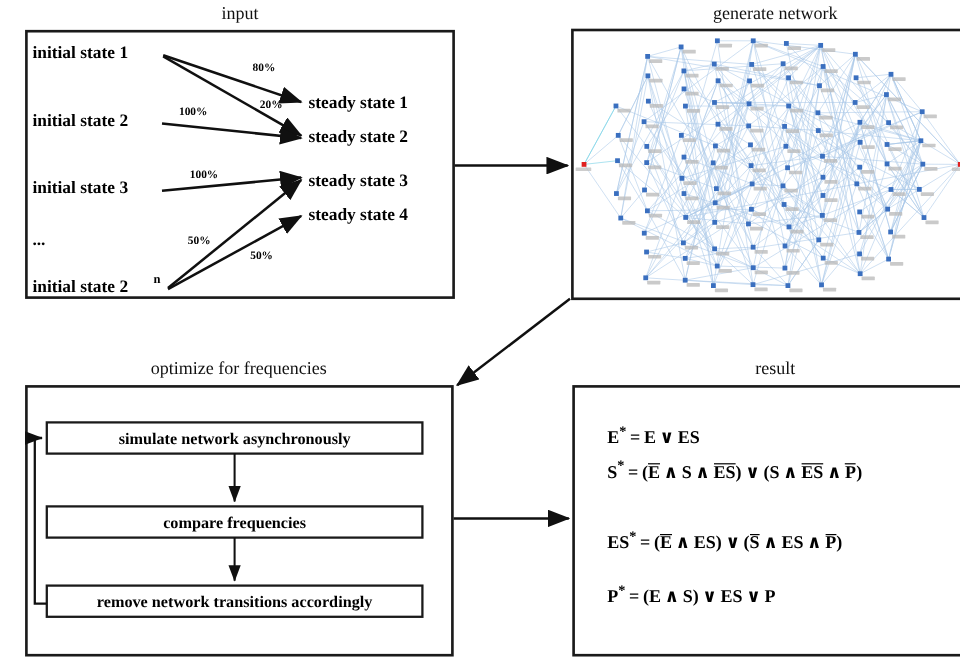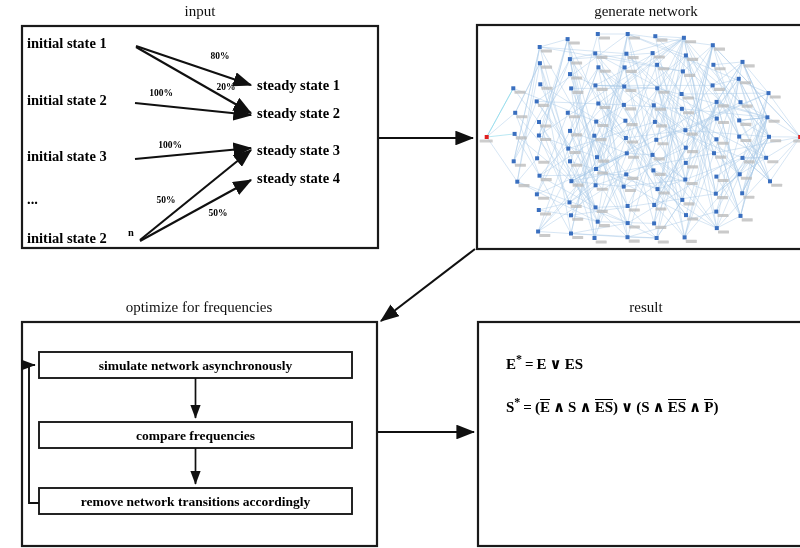--- a/index.html
+++ b/index.html
@@ -773,19 +773,27 @@
     <path class="thin-arrow" d="M 177.5 378 L 177.5 418" marker-end="url(#arrowhead-sm)"></path>
     <path class="thin-arrow" d="M 177.5 448 L 177.5 484" marker-end="url(#arrowhead-sm)"></path>
     <path class="loop-line" d="M 21 503 L 11 503 L 11 365 L 17 365" marker-end="url(#arrowhead-sm)"></path>
   </svg>
 
   <div class="formula-layer">
     <div class="formula formula-row" style="top:30px">
       <span class="formula-visual" aria-hidden="true"><b>E</b><span class="star">*</span><span class="op">=</span><b>E</b><span class="op">∨</span><b>ES</b></span>
       
     </div>
-    <div class="formula formula-row" style="top:73px">
+    <div class="formula formula-row" style="top:59px">
       <span class="formula-visual" aria-hidden="true"><b>S</b><span class="star">*</span><span class="op">=</span>(<b class="ov">E</b><span class="op">∧</span><b>S</b><span class="op">∧</span><b class="ov">ES</b>)<span class="op">∨</span>(<b>S</b><span class="op">∧</span><b class="ov">ES</b><span class="op">∧</span><b class="ov">P</b>)</span>
       
     </div>
+    <div class="formula formula-row" style="top:118px">
+      <span class="formula-visual" aria-hidden="true"><b>ES</b><span class="star">*</span><span class="op">=</span>(<b class="ov">E</b><span class="op">∧</span><b>ES</b>)<span class="op">∨</span>(<b class="ov">S</b><span class="op">∧</span><b>ES</b><span class="op">∧</span><b class="ov">P</b>)</span>
+      
+    </div>
+    <div class="formula formula-row" style="top:163px">
+      <span class="formula-visual" aria-hidden="true"><b>P</b><span class="star">*</span><span class="op">=</span>(<b>E</b><span class="op">∧</span><b>S</b>)<span class="op">∨</span><b>ES</b><span class="op">∨</span><b>P</b></span>
+      
+    </div>
   </div>
 
 </div>
 
 </body></html>

